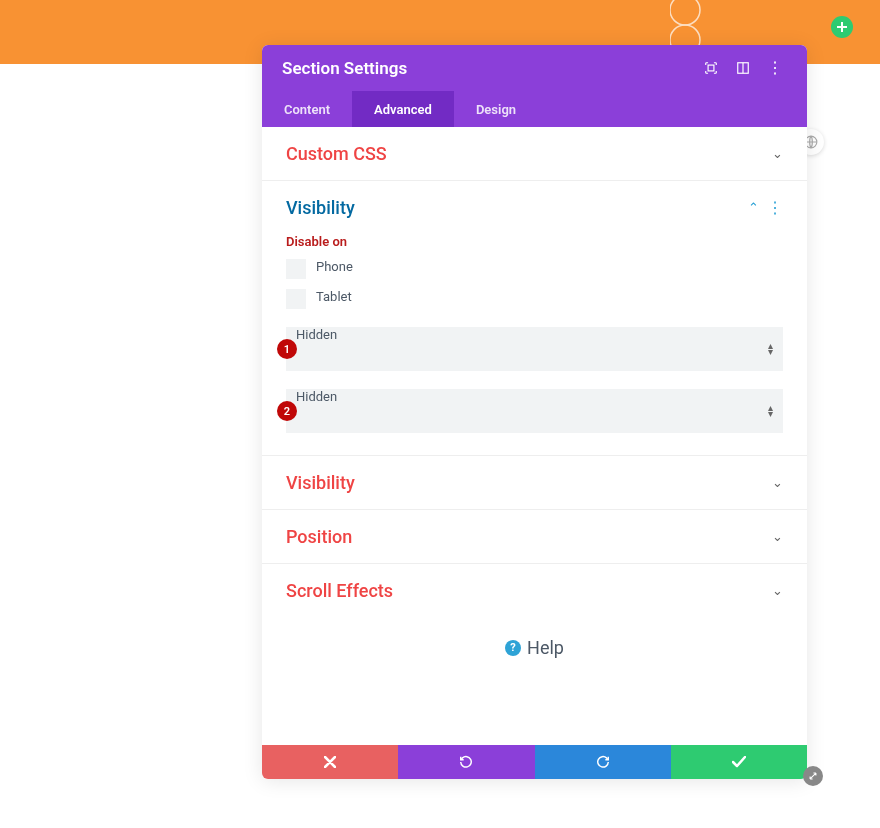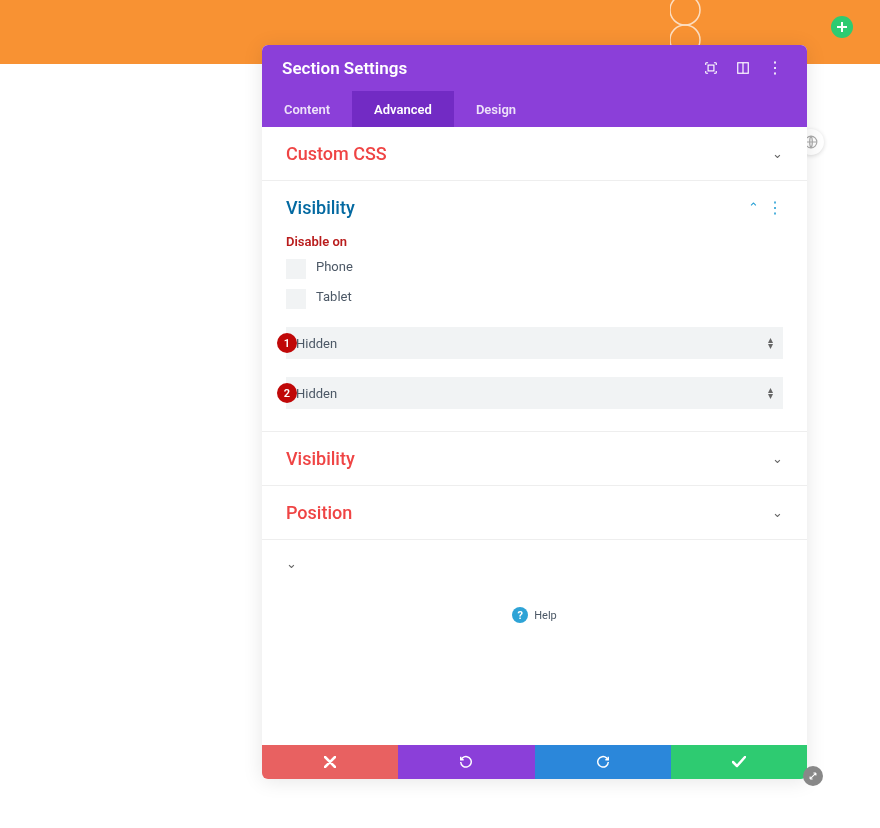--- a/index.html
+++ b/index.html
@@ -31,27 +31,27 @@
 .chev.up { color:#2ea3d6; }
 .dots-sm { color:#2ea3d6; font-size:16px; margin-left:8px; line-height:1; }
 
 .panel-body { padding:0 24px 18px; }
 .field-label { font-size:13px; font-weight:600; color:#b91c1c; margin-bottom:10px; }
 .checks { margin-bottom:18px; }
 .check-row { display:flex; margin-bottom:10px; }
 .check-box { width:20px; height:20px; background:#f1f3f4; margin-right:10px; cursor:pointer; }
 .check-lbl { font-size:13px; color:#4c5866; }
 .select-row { position:relative; margin-bottom:18px; }
-.select-box { width:100%; height:32px; background:#f1f3f4; display:flex; align-items:center; padding:0 10px; font-size:13px; color:#4c5866; cursor:pointer; }
+.select-box { width:100%; height:44px; background:#f1f3f4; display:flex; align-items:flex-start; padding:0 10px; font-size:13px; color:#4c5866; cursor:pointer; }
 .select-caret { position:absolute; right:10px; top:50%; transform:translateY(-50%); font-size:10px; color:#666; display:flex; flex-direction:column; line-height:.6; }
 .badge { position:absolute; left:-9px; top:50%; transform:translateY(-50%); width:20px; height:20px; border-radius:50%; background:#c00808; color:#fff; font-size:11px; font-weight:600; display:flex; align-items:center; justify-content:center; z-index:5; }
 
 .help-row { display:flex; align-items:center; justify-content:center; padding:20px 0 12px; gap:6px; }
 .help-ic { width:16px; height:16px; border-radius:50%; background:#2ea3d6; color:#fff; font-size:11px; display:flex; align-items:center; justify-content:center; font-weight:700; }
-.help-txt { font-size:11px; color:#4c5866; }
+.help-txt { font-size:18px; color:#4c5866; }
 
 .footer { display:flex; height:34px; }
 .fbtn { flex:1; display:flex; align-items:center; justify-content:center; color:#fff; cursor:pointer; font-size:14px; }
 .fbtn.red { background:#e86161; }
 .fbtn.purple { background:#8b3fd9; }
 .fbtn.blue { background:#2b87da; }
 .fbtn.green { background:#2ecb71; }
 
 .float-r { position:absolute; right:56px; top:129px; width:26px; height:26px; border-radius:50%; background:#fff; box-shadow:0 1px 4px rgba(0,0,0,.15); display:flex; align-items:center; justify-content:center; color:#aaa; font-size:14px; }
 .float-r2 { position:absolute; right:57px; top:766px; width:20px; height:20px; border-radius:50%; background:#888; display:flex; align-items:center; justify-content:center; color:#fff; font-size:11px; }
@@ -167,20 +167,21 @@
 
     <div class="panel">
       <div class="panel-hd">
         <div class="panel-title">Position</div>
         <span class="chev">⌄</span>
       </div>
     </div>
 
     <div class="panel" style="border-bottom:none">
       <div class="panel-hd">
+        <div class="panel-title">Scroll Effects</div>
         <span class="chev">⌄</span>
       </div>
     </div>
 
     <div class="help-row">
       <div class="help-ic">?</div>
       <div class="help-txt">Help</div>
     </div>
 
   </div>

